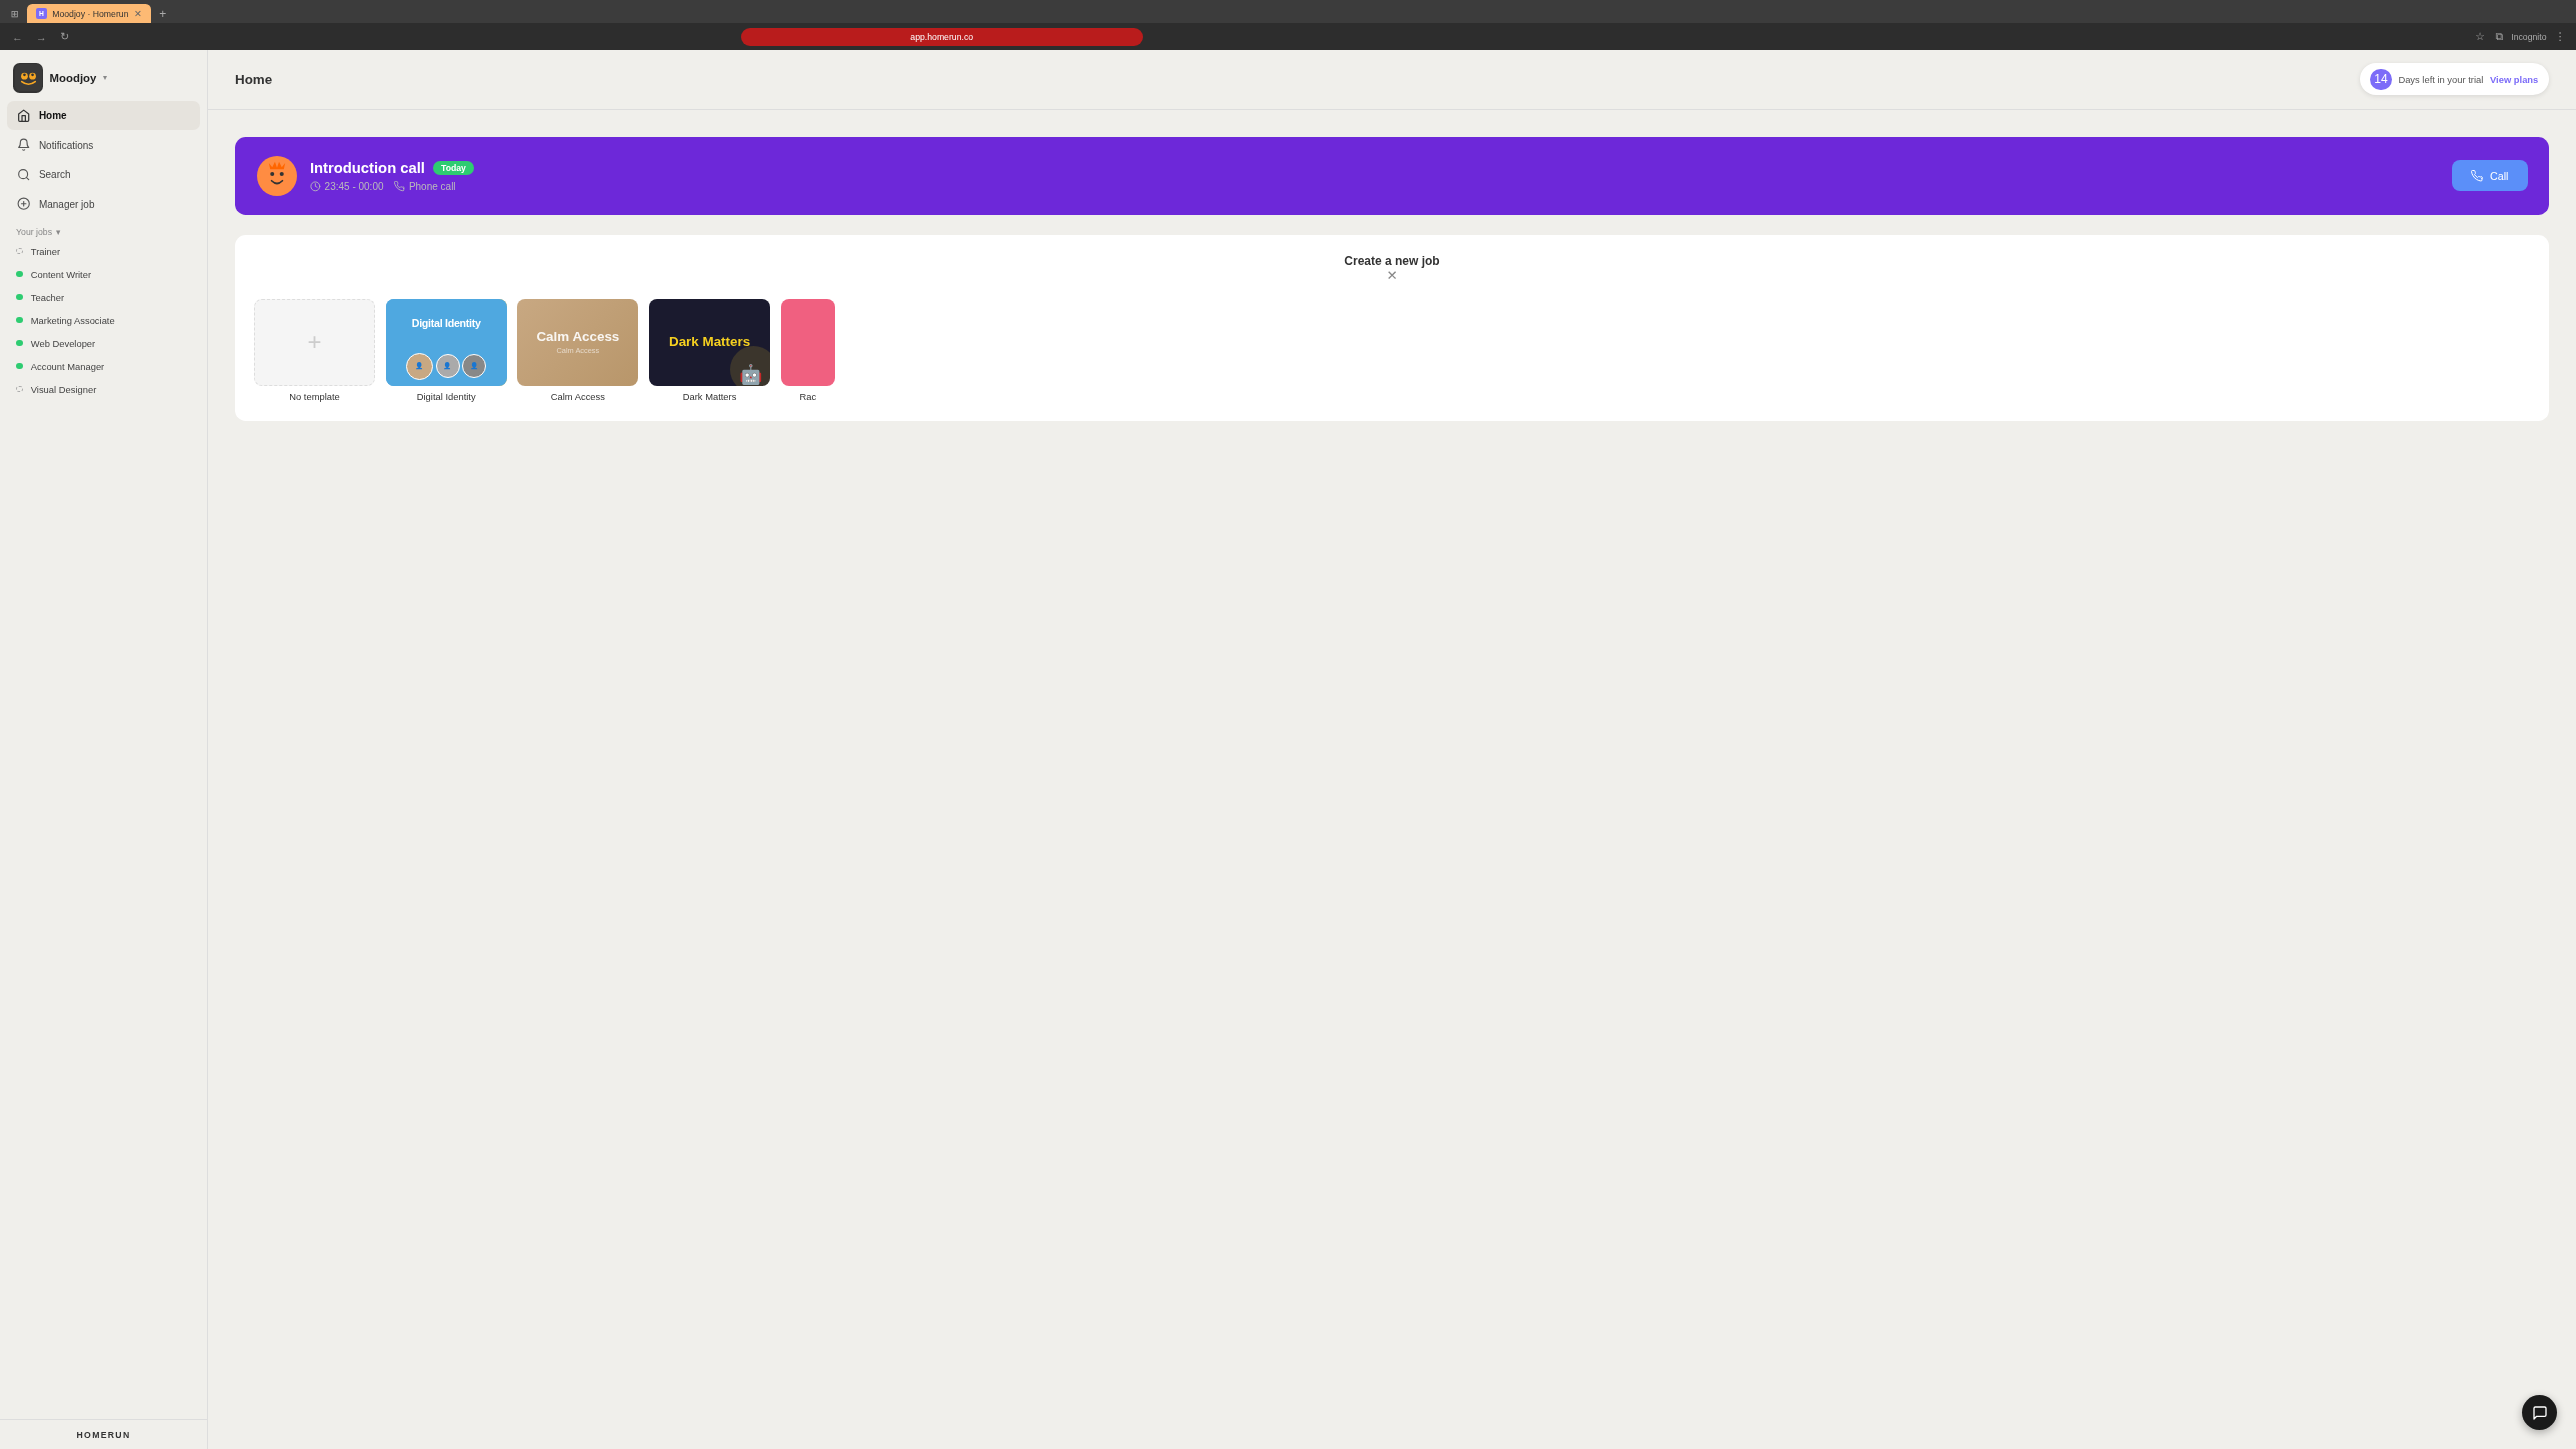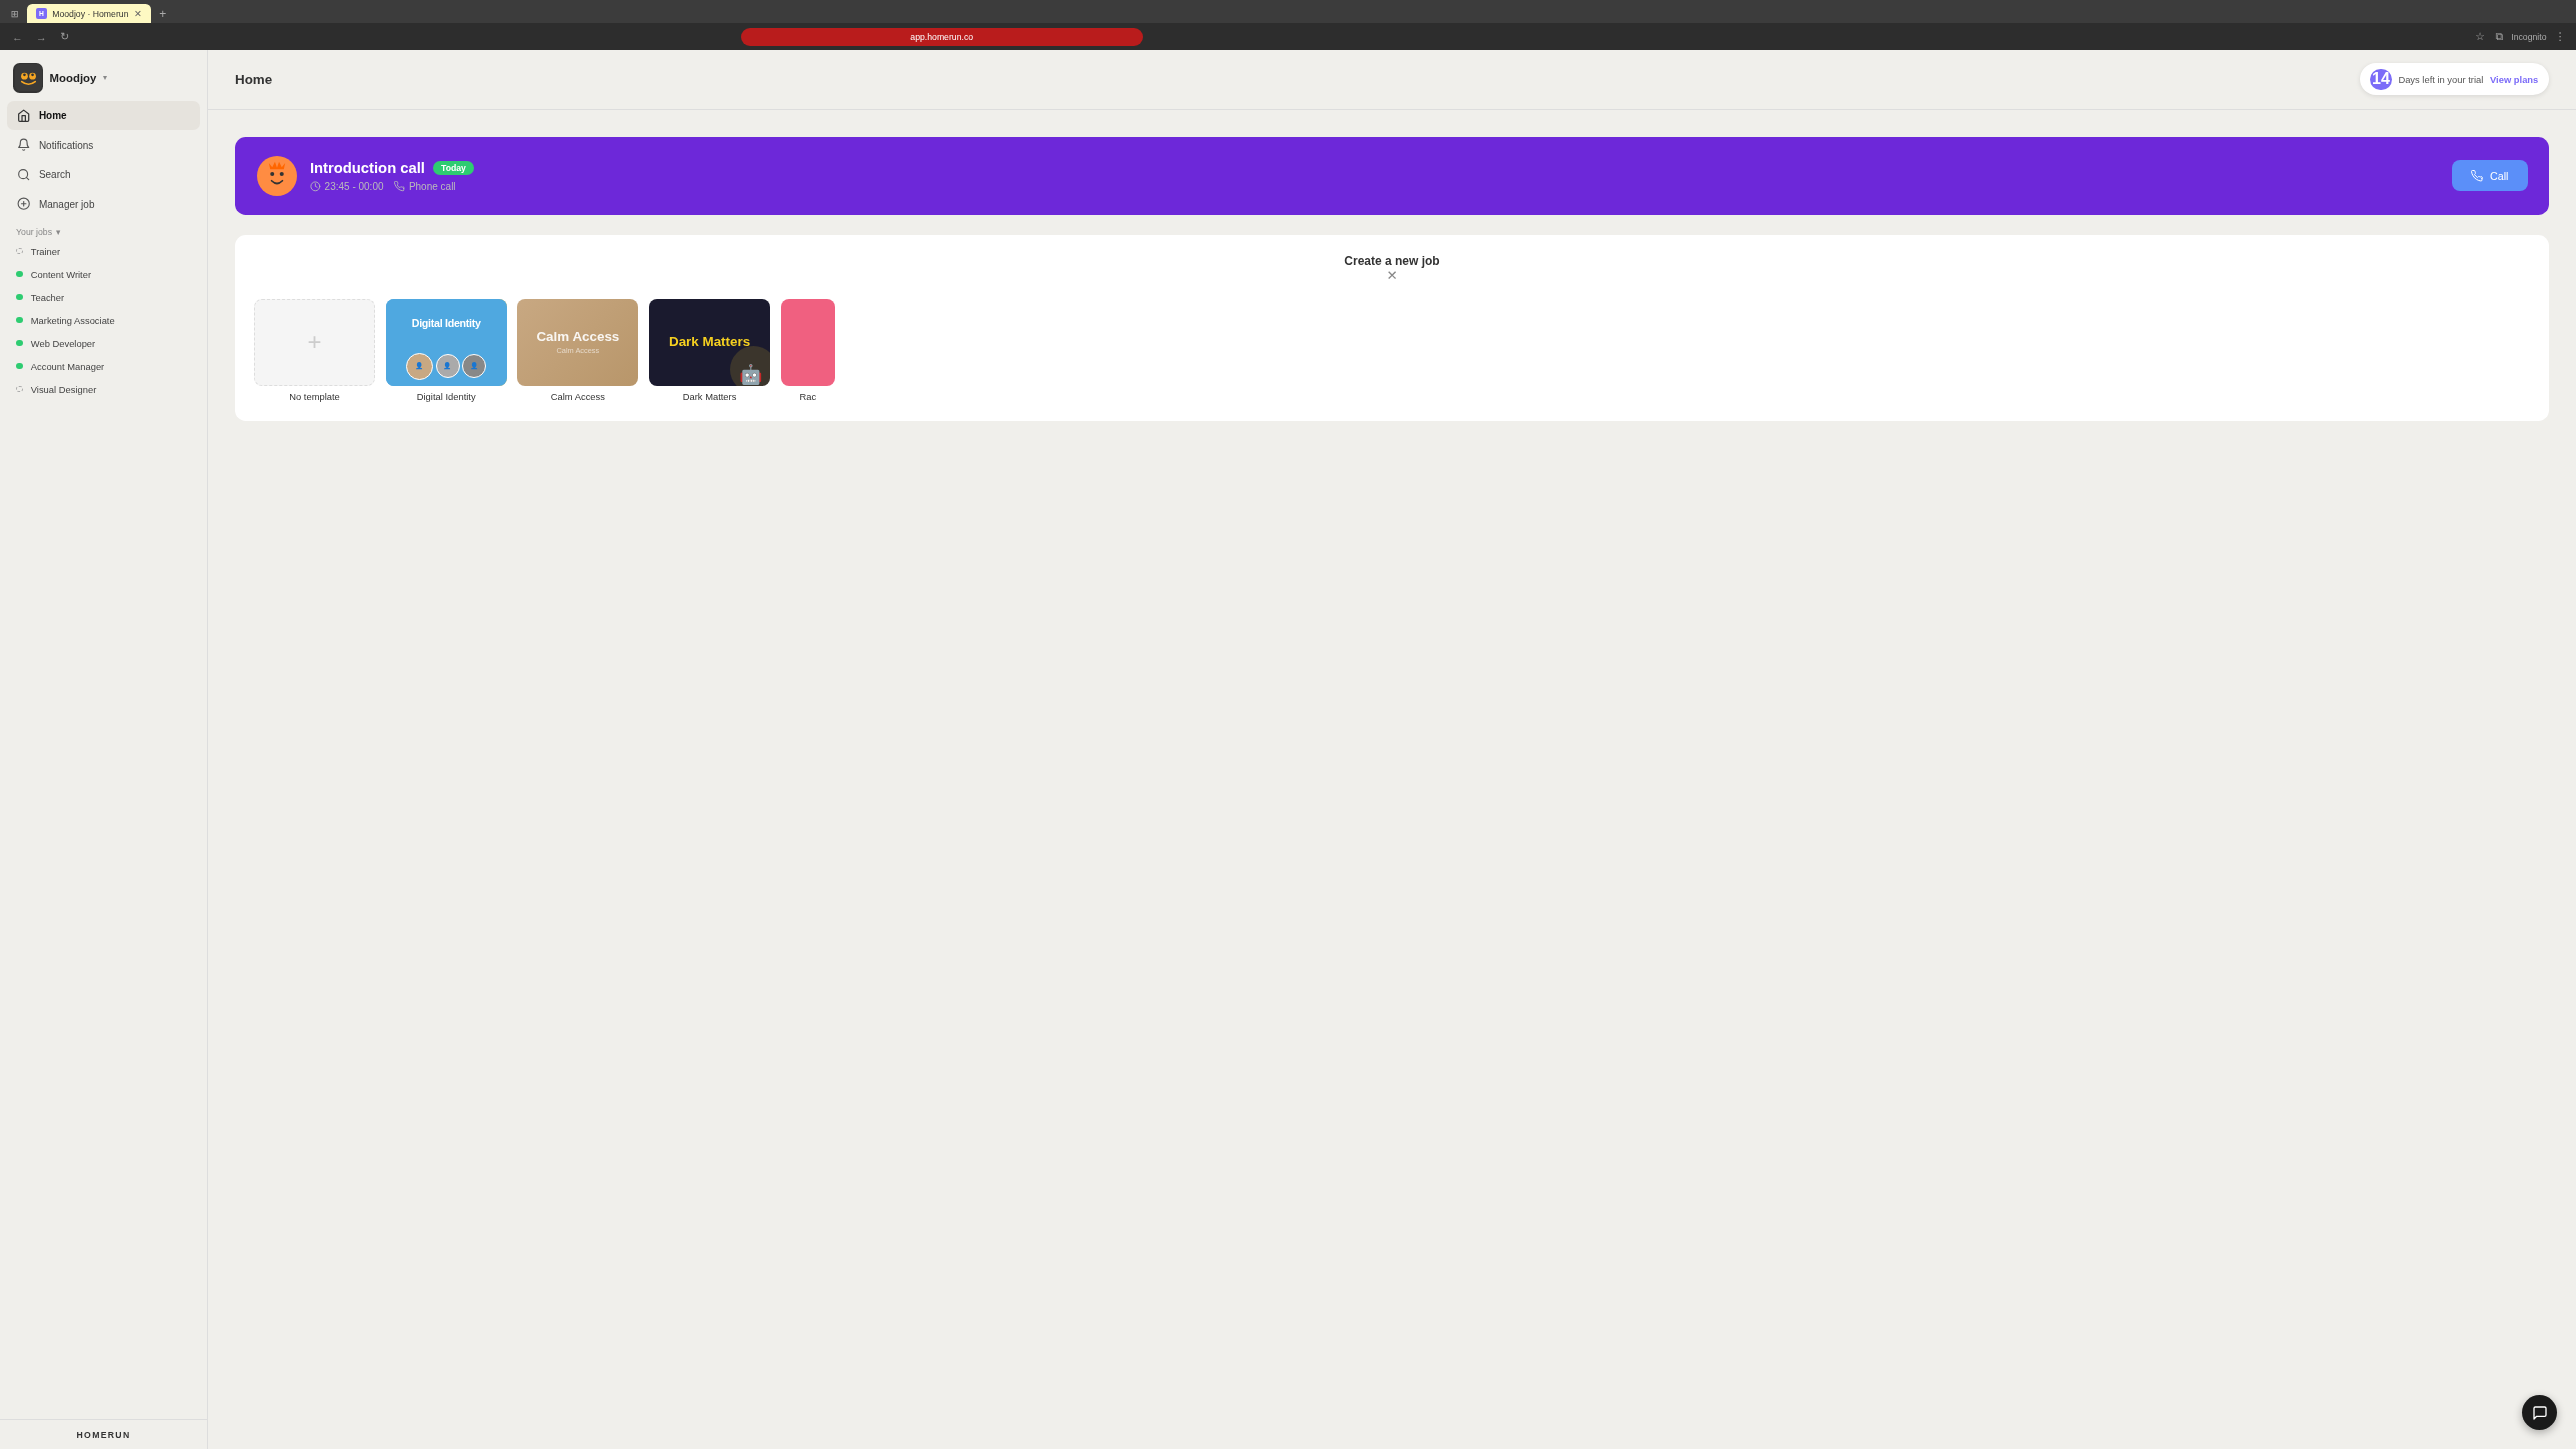--- a/index.html
+++ b/index.html
@@ -1,21 +1,21 @@
 <!DOCTYPE html>
 <html style="font-size:10.7px"><head>
   <meta charset="utf-8">
   <style>
     * { box-sizing: border-box; margin: 0; padding: 0; }
     body { font-family: -apple-system, BlinkMacSystemFont, 'Segoe UI', sans-serif; background: #f0efeb; display: flex; flex-direction: column; height: 100vh; overflow: hidden; }
 
     
     .browser-chrome { background: #2d2d2d; display: flex; flex-direction: column; flex-shrink: 0; }
     .tab-bar { background: #3c3c3c; display: flex; align-items: center; padding: 4px 5.4px 0; gap: 2.7px; }
-    .tab-item { background: #fef9c3; border-radius: 5.4px 5.4px 0 0; padding: 4px 9.4px; display: flex; align-items: center; gap: 5.4px; min-width: 121px; font-size: 8.7px; color: #333; }
+    .tab-item { background: #fdba74; border-radius: 5.4px 5.4px 0 0; padding: 4px 9.4px; display: flex; align-items: center; gap: 5.4px; min-width: 121px; font-size: 8.7px; color: #333; }
     .tab-favicon { width: 10.7px; height: 10.7px; background: #7c6cf8; border-radius: 2px; display: flex; align-items: center; justify-content: center; color: white; font-size: 6.7px; font-weight: bold; }
     .tab-close { margin-left: auto; color: #666; cursor: pointer; font-size: 9.4px; }
     .new-tab-btn { background: none; border: none; color: #aaa; font-size: 12px; cursor: pointer; padding: 2.7px 5.4px; }
     .tab-switcher { color: #aaa; font-size: 9.4px; padding: 2.7px 5.4px; cursor: pointer; }
 
     .nav-bar { background: #2d2d2d; display: flex; align-items: center; padding: 4px 8px; gap: 5.4px; }
     .nav-btn { background: none; border: none; color: #999; cursor: pointer; font-size: 10.7px; padding: 2.7px 4px; }
     .address-bar { background: #b91c1c; border: none; border-radius: 13.4px; padding: 4px 10.7px; color: #fff; font-size: 8.7px; flex: 1; max-width: 402px; margin: 0 auto; text-align: center; }
     .nav-actions { margin-left: auto; display: flex; align-items: center; gap: 5.4px; color: #aaa; font-size: 9.4px; }
     .nav-action-btn { background: none; border: none; color: #aaa; cursor: pointer; font-size: 10.7px; padding: 2.7px; }
@@ -48,21 +48,21 @@
     .sidebar-scroll-container { position: relative; flex: 1; overflow: hidden; }
     .sidebar-scroll-inner { overflow-y: auto; height: 100%; padding: 0 6.7px; }
     .sidebar-scroll-inner::-webkit-scrollbar { width: 2.7px; }
     .sidebar-scroll-inner::-webkit-scrollbar-thumb { background: #ccc; border-radius: 1.3px; }
 
     
     .main { flex: 1; display: flex; flex-direction: column; overflow: hidden; }
     .main-header { display: flex; align-items: center; justify-content: space-between; padding: 13.4px 27px; border-bottom: 0.7px solid #ddd; background: #f0efeb; flex-shrink: 0; }
     .main-title { font-size: 13.4px; font-weight: 600; color: #333; }
     .trial-badge { display: flex; align-items: center; gap: 6.7px; background: white; border-radius: 20px; padding: 5.4px 10.7px; box-shadow: 0 1.3px 5.4px rgba(0,0,0,0.1); }
-    .trial-num { background: #7c6cf8; color: white; border-radius: 50%; width: 21.5px; height: 21.5px; display: flex; align-items: center; justify-content: center; font-weight: 700; font-size: 16px; text-align: right; }
+    .trial-num { background: #7c6cf8; color: white; border-radius: 50%; width: 21.5px; height: 21.5px; display: flex; align-items: center; justify-content: center; font-weight: 400; font-size: 12px; text-align: right; }
     .trial-text { color: #555; font-size: 9.4px; }
     .view-plans-btn { color: #7c6cf8; font-weight: 600; font-size: 9.4px; cursor: pointer; text-decoration: none; }
 
     .main-content { flex: 1; overflow-y: auto; padding: 27px; }
     .main-content::-webkit-scrollbar { width: 4px; }
     .main-content::-webkit-scrollbar-thumb { background: #ccc; border-radius: 2px; }
 
     .greeting { font-size: 32px; font-weight: 800; color: #1a1a1a; margin-bottom: 20px; }
 
     

